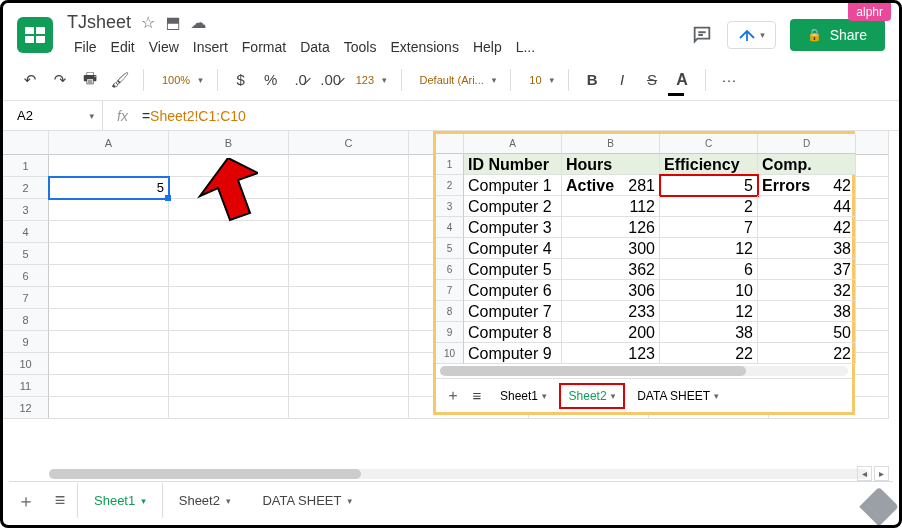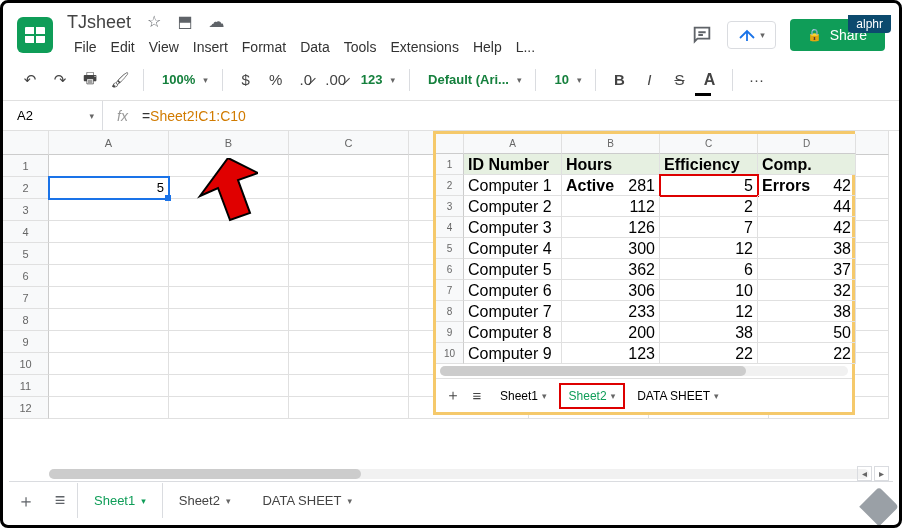--- a/index.html
+++ b/index.html
@@ -1,41 +1,41 @@
 <!DOCTYPE html>
 <html><head>
 <meta charset="utf-8">
 <style>
   * { box-sizing: border-box; margin: 0; padding: 0; }
   body { font-family: Arial, sans-serif; background: #fff; width: 902px; height: 528px; overflow: hidden; position: relative; border: 3px solid #000; border-radius: 8px; }
 
-  .watermark { position: absolute; top: 12px; right: 8px; background: #0c4a6e; color: #fff; font-size: 12px; padding: 2px 8px; border-radius: 0 0 4px 4px; z-index: 100; }
+  .watermark { position: absolute; top: 0; right: 8px; background: #ec4899; color: #fff; font-size: 12px; padding: 2px 8px; border-radius: 0 0 4px 4px; z-index: 100; }
 
   
   .topbar { display: flex; align-items: center; padding: 8px 14px 0 14px; height: 56px; }
   .logo { width: 36px; height: 36px; background: #0f9d58; border-radius: 6px; display: flex; align-items: center; justify-content: center; margin-right: 14px; position: relative; }
   .logo::before { content: ""; width: 20px; height: 16px; background: #fff; border-radius: 1px; }
   .logo::after { content: ""; position: absolute; width: 20px; height: 16px; background: linear-gradient(to right, transparent 45%, #0f9d58 45%, #0f9d58 55%, transparent 55%), linear-gradient(to bottom, transparent 45%, #0f9d58 45%, #0f9d58 55%, transparent 55%); }
   .title-area { display: flex; flex-direction: column; }
-  .title-row { display: flex; align-items: flex-start; gap: 16px; }
+  .title-row { display: flex; align-items: center; gap: 10px; }
   .doc-title { font-size: 18px; color: #444; }
   .title-icon { color: #5f6368; font-size: 16px; cursor: pointer; }
   .menu-row { display: flex; gap: 0; margin-top: 2px; }
   .menu-item { font-size: 14px; color: #333; padding: 4px 7px; cursor: pointer; border-radius: 3px; }
   .topbar-right { margin-left: auto; display: flex; align-items: center; gap: 14px; }
   .comment-icon { width: 22px; height: 22px; color: #5f6368; }
   .present-btn { border: 1px solid #dadce0; border-radius: 4px; padding: 6px 10px; display: flex; align-items: center; gap: 4px; cursor: pointer; }
   .share-btn { background: #0f9d58; color: #fff; border-radius: 4px; padding: 8px 18px; font-size: 14px; font-weight: 500; display: flex; align-items: center; gap: 7px; cursor: pointer; }
   .lock { font-size: 12px; }
 
   
   .toolbar { display: flex; align-items: center; padding: 6px 14px; border-bottom: 1px solid #e0e0e0; gap: 4px; height: 42px; }
   .tb-btn { width: 26px; height: 26px; display: flex; align-items: center; justify-content: center; color: #444; cursor: pointer; border-radius: 3px; font-size: 15px; }
   .tb-sep { width: 1px; height: 22px; background: #dadce0; margin: 0 6px; }
-  .tb-text { font-size: 13px; color: #15803d; padding: 0 4px; font-weight: bold; }
+  .tb-text { font-size: 11px; color: #a16207; padding: 0 4px; }
   .tb-select { display: flex; align-items: center; gap: 4px; cursor: pointer; padding: 2px 4px; }
   .caret { font-size: 9px; color: #666; }
   .text-A { font-size: 16px; font-weight: bold; position: relative; }
   .text-A::after { content: ""; position: absolute; bottom: -3px; left: -1px; width: 16px; height: 3px; background: #000; }
 
   
   .formula-bar { display: flex; align-items: center; height: 30px; border-bottom: 1px solid #e0e0e0; }
   .cell-ref-box { width: 100px; border-right: 1px solid #dadce0; display: flex; align-items: center; padding-left: 14px; font-size: 13px; height: 100%; position: relative; }
   .cell-ref-box .caret { position: absolute; right: 8px; }
   .fx { font-style: italic; color: #999; padding: 0 14px; font-size: 14px; }

